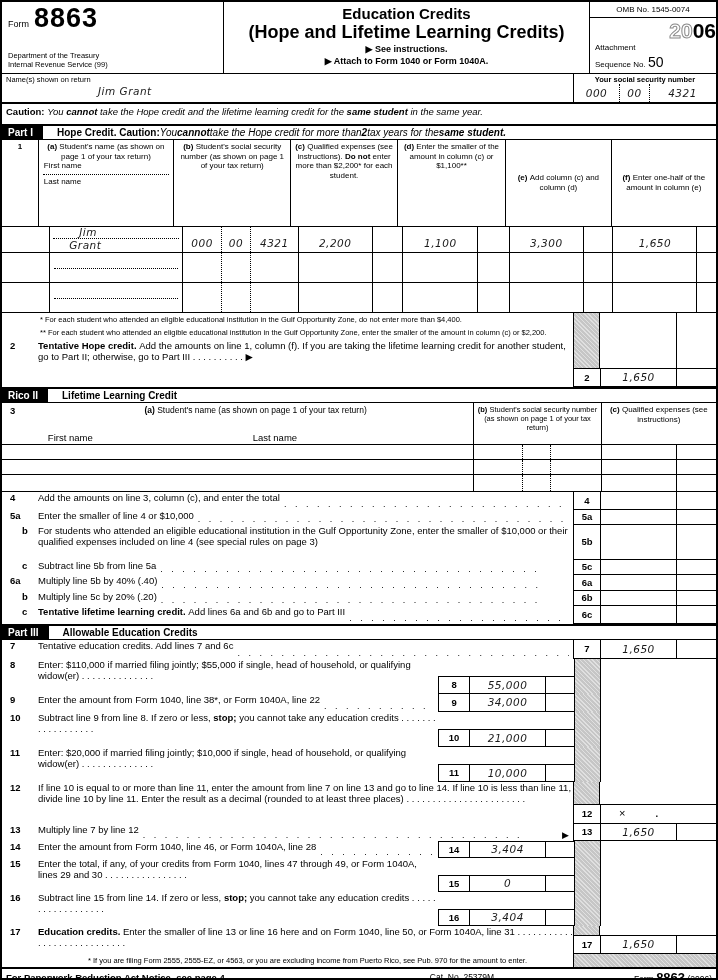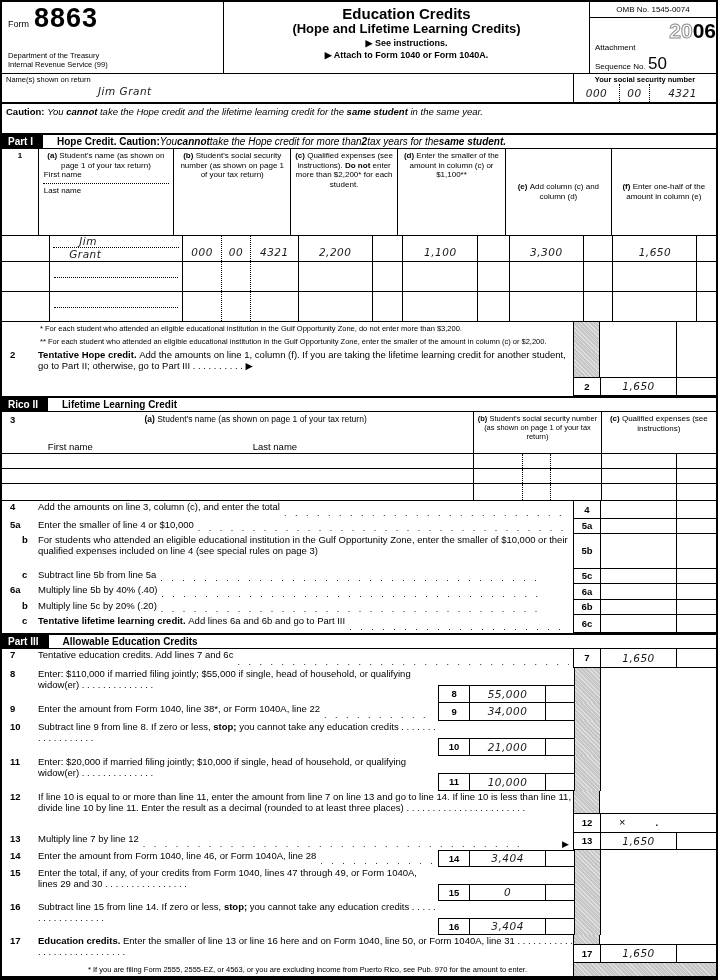--- a/index.html
+++ b/index.html
@@ -19,41 +19,41 @@
   .hw { font-family: "DejaVu Sans", sans-serif; font-style: italic; font-size: 10.5px; letter-spacing: .5px; color:#1a1a1a; }
 
   
   .hdr { display: flex; height: 72px; border-bottom: 1px solid #000; }
   .hdr-left { width: 222px; border-right: 1px solid #000; padding: 4px 6px 3px 6px; display: flex; flex-direction: column; justify-content: space-between; }
   .form-word { font-size: 9px; margin-right: 5px; }
   .form-num  { font-size: 27px; font-weight: bold; letter-spacing: 1px; line-height: .9; }
   .dept { font-size: 7.5px; line-height: 1.3; }
   .hdr-center { flex: 1; text-align: center; padding-top: 3px; }
   .title1 { font-size: 15px; font-weight: bold; line-height: 1.15; }
-  .title2 { font-size: 13px; font-weight: bold; line-height: 1.15; }
+  .title2 { font-size: 18px; font-weight: bold; line-height: 1.15; }
   .hdr-note { font-size: 9px; font-weight: bold; margin-top: 1px; }
   .hdr-right { width: 127px; border-left: 1px solid #000; display: flex; flex-direction: column; }
   .omb { font-size: 8px; text-align: center; border-bottom: 1px solid #000; padding: 3px 0 2px 0; }
   .year { text-align: right; font-size: 21px; font-weight: bold; line-height: 1; padding-top: 2px; }
   .year-outline { color: #fff; -webkit-text-stroke: 1px #8a8a8a; }
   .attach { font-size: 8px; padding: 2px 5px; line-height: 1.3; }
-  .seq { font-size: 17px; text-align: right; }
+  .seq { font-size: 14px; text-align: right; }
 
   
   .namerow { display: flex; height: 30px; border-bottom: 2px solid #000; }
   .name-left { flex: 1; padding: 1px 4px; }
   .lab-sm { font-size: 7.5px; }
   .name-value { margin-left: 92px; margin-top: 1px; }
   .ssnbox { width: 143px; border-left: 1px solid #000; display: flex; flex-direction: column; }
   .ssn-label { font-size: 7.5px; font-weight: bold; text-align: center; padding-top: 1px; }
   .ssn-vals { flex: 1; display: flex; align-items: center; }
   .ssn-seg { text-align: center; height: 100%; display: flex; align-items: center; justify-content: center; }
   .ssn-s1 { width: 45px; } .ssn-s2 { width: 30px; border-left: 1px dotted #000; } .ssn-s3 { width: 66px; border-left: 1px dotted #000; }
 
-  .caution { padding: 2px 4px 1px 4px; height: 29px; }
+  .caution { padding: 2px 4px 1px 4px; height: 20px; }
 
   
   .partbar { display: flex; align-items: stretch; border-top: 2px solid #000; border-bottom: 1px solid #000; height: 16px; }
   .badge { background: #000; color: #fff; font-weight: bold; font-size: 10px; padding: 1px 10px 1px 6px; margin-right: 14px; display: flex; align-items: center; }
   .part-heading { font-size: 10px; display: flex; align-items: center; }
 
   
   .trow { display: flex; }
   .cell { border-left: 1px solid #000; overflow: hidden; }
   .cell:first-child { border-left: none; }
@@ -287,21 +287,21 @@
     <div class="cell c-d"></div>
       <div class="cell c-dc"></div>
     <div class="cell c-e"></div>
       <div class="cell c-ec"></div>
     <div class="cell c-f"></div>
       <div class="cell c-fc"></div>
   </div>
 
   <div class="fl2">
     <div class="fl2-left">
-      <div class="fnotes">* For each student who attended an eligible educational institution in the Gulf Opportunity Zone, do not enter more than $3,200.</div>
+      <div class="fnotes">* For each student who attended an eligible educational institution in the Gulf Opportunity Zone, do not enter more than $4,400.</div>
       <div class="fnotes">** For each student who attended an eligible educational institution in the Gulf Opportunity Zone, enter the smaller of the amount in column (c) or $2,200.</div>
       <div class="l2row">
         <span class="lnum">2</span>
         <span class="ltext"><span class="run-b">Tentative Hope credit. </span><span>Add the amounts on line 1, column (f). If you are taking the lifetime learning credit for another student, go to Part II; otherwise, go to Part III</span><span>   .    .    .    .    .    .    .    .    .    .    </span><span>▶</span></span>
       </div>
     </div>
     <div class="fl2-right">
       <div class="fl2-top">
         <div class="gcol"></div>
         <div class="wamt"></div>

